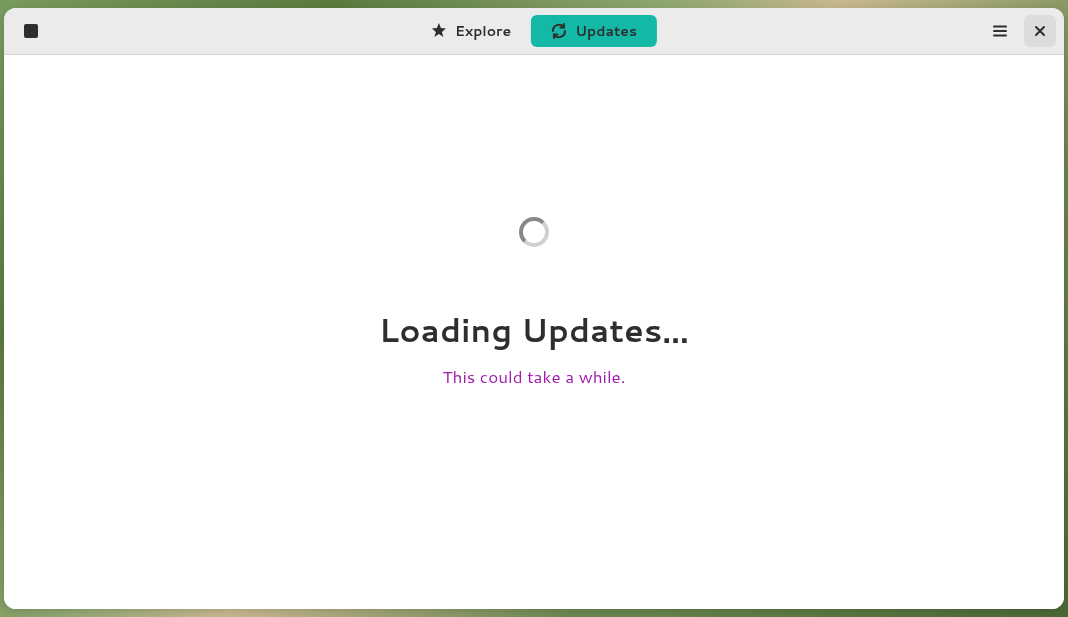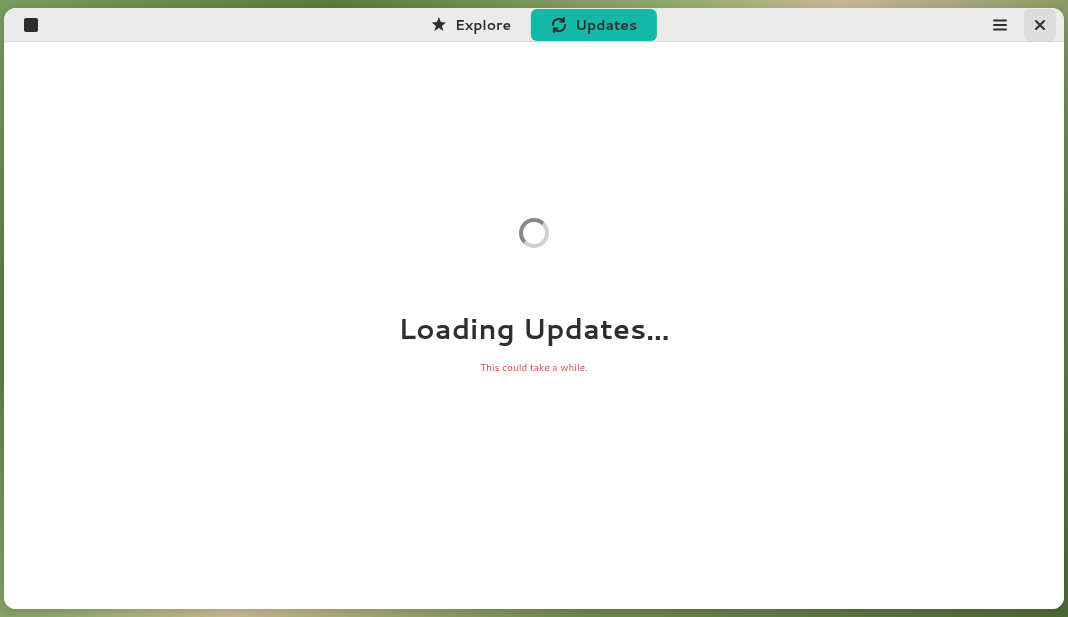--- a/index.html
+++ b/index.html
@@ -25,21 +25,21 @@
       bottom: 8px;
       background: #ffffff;
       border-radius: 12px;
       overflow: hidden;
       display: flex;
       flex-direction: column;
       box-shadow: 0 2px 8px rgba(0,0,0,0.15);
     }
 
     .headerbar {
-      height: 34px;
+      height: 47px;
       background: #ebebeb;
       border-bottom: 1px solid #d6d6d6;
       display: flex;
       align-items: center;
       padding: 0 8px;
       position: relative;
     }
 
     .headerbar-left {
       display: flex;
@@ -133,29 +133,29 @@
       border-radius: 50%;
       animation: spin 1s linear infinite;
       margin-bottom: 60px;
     }
 
     @keyframes spin {
       to { transform: rotate(360deg); }
     }
 
     .loading-title {
-      font-size: 28px;
+      font-size: 32px;
       font-weight: 800;
       color: #2e2e2e;
       margin-bottom: 12px;
     }
 
     .loading-subtitle {
-      font-size: 10px;
-      color: #ef4444;
+      font-size: 17px;
+      color: #a21caf;
       font-weight: 400;
     }
 
     svg {
       display: block;
     }
   </style>
 </head>
 <body>
 

